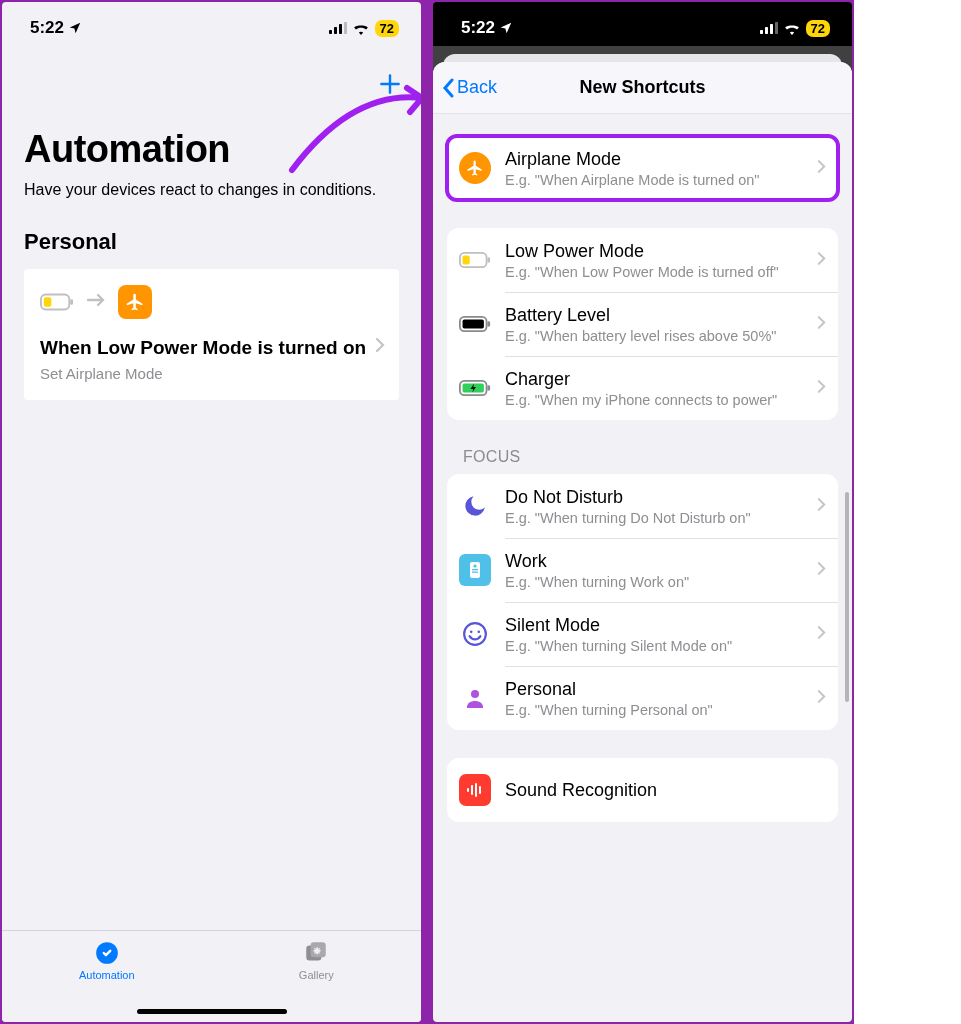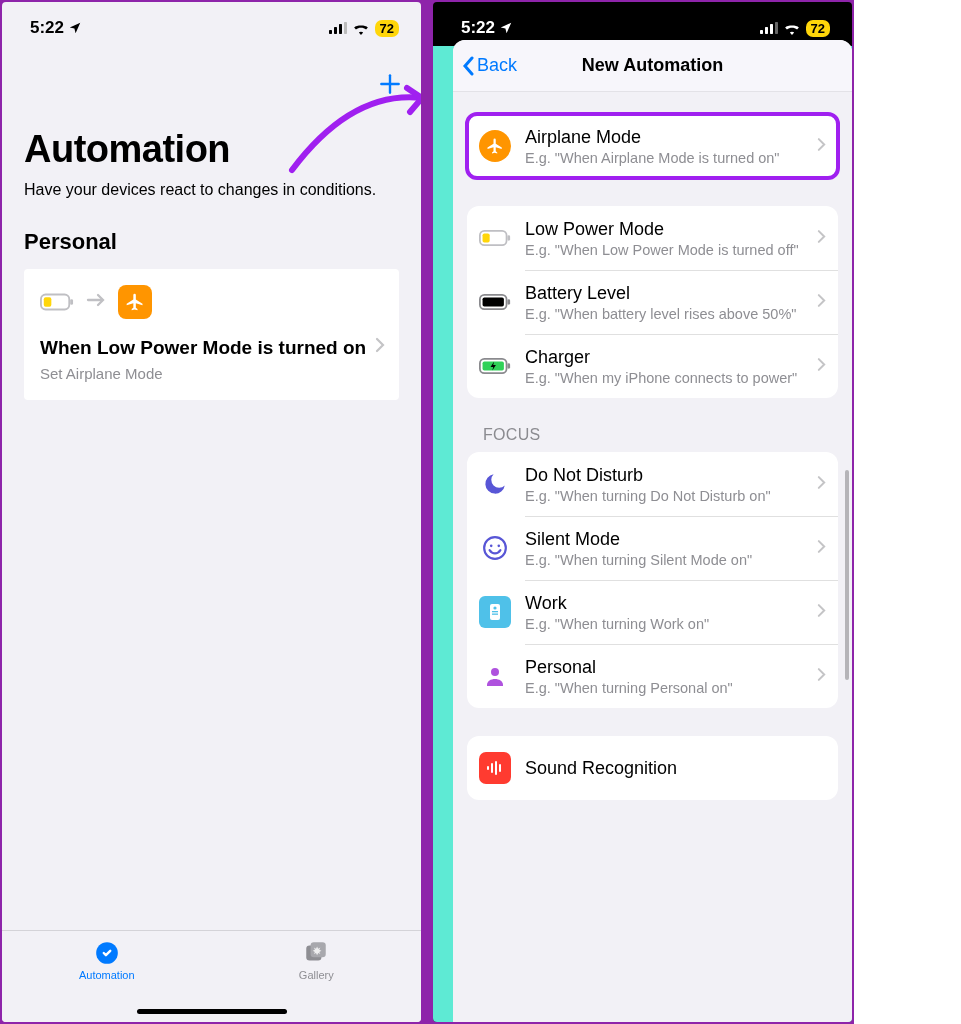--- a/index.html
+++ b/index.html
@@ -147,22 +147,22 @@
     transform: translateX(-50%);
     width: 150px;
     height: 5px;
     background: #000;
     border-radius: 3px;
   }
   
   .right-inner {
     flex: 1;
     display: flex;
-    flex-direction: row;
-    background: #5eead4;
+    flex-direction: column;
+    background: #404040;
     justify-content: center;
   }
   .sheet-stack {
     margin-top: 8px;
     height: 14px;
     background: #e6e6ea;
     border-radius: 12px 12px 0 0;
     margin-left: 10px; margin-right: 10px;
     border-bottom: 0;
     position: relative;
@@ -384,21 +384,21 @@
     <div class="right-inner">
       <div class="sheet-stack"></div>
       <div class="sheet">
         <div class="sheet-nav">
           <div class="sheet-back">
             <svg width="14" height="20" viewBox="0 0 12 20" fill="none" stroke="#007aff" stroke-width="3" stroke-linecap="round">
                 <polyline points="10,2 3,10 10,18"></polyline>
               </svg>
             <span>Back</span>
           </div>
-          <div class="sheet-title">New Automation</div>
+          <div class="sheet-title">New Shortcuts</div>
         </div>
 
         <div class="sheet-body">
 
           <div class="group">
             <div class="row highlight">
               <div class="row-icon circle" style="background:#ff9500">
                 <svg width="18" height="18" viewBox="0 0 24 24" fill="#fff">
                     <path d="M21 16v-2l-8-5V3.5a1.5 1.5 0 0 0-3 0V9l-8 5v2l8-2.5V19l-2 1.5V22l3.5-1 3.5 1v-1.5L13 19v-5.5l8 2.5z"></path>
                   </svg>
@@ -475,54 +475,54 @@
               </div>
               <div class="row-text">
                 <div class="row-title">Do Not Disturb</div>
                 <div class="row-sub">E.g. "When turning Do Not Disturb on"</div>
               </div>
               <span class="row-chev"><svg width="9" height="15" viewBox="0 0 10 16" fill="none" stroke="#c4c4c6" stroke-width="2.2" stroke-linecap="round">
                     <polyline points="2,2 8,8 2,14"></polyline>
                   </svg></span>
             </div>
             <div class="row">
+              <div class="row-icon" style="background:#4fc1e9;border-radius:6px">
+                <svg width="14" height="18" viewBox="0 0 14 18" fill="#fff">
+                    <rect x="2" y="1" width="10" height="16" rx="2"></rect>
+                    <circle cx="7" cy="5" r="1.6" fill="#4fc1e9"></circle>
+                    <rect x="4" y="8" width="6" height="1.3" fill="#4fc1e9"></rect>
+                    <rect x="4" y="10.5" width="6" height="1.3" fill="#4fc1e9"></rect>
+                  </svg>
+              </div>
+              <div class="row-text">
+                <div class="row-title">Work</div>
+                <div class="row-sub">E.g. "When turning Work on"</div>
+              </div>
+              <span class="row-chev"><svg width="9" height="15" viewBox="0 0 10 16" fill="none" stroke="#c4c4c6" stroke-width="2.2" stroke-linecap="round">
+                    <polyline points="2,2 8,8 2,14"></polyline>
+                  </svg></span>
+            </div>
+            <div class="row">
               <div class="row-icon" style="background:transparent">
                 <svg width="26" height="26" viewBox="0 0 24 24" fill="none" stroke="#5856d6" stroke-width="2">
                     <circle cx="12" cy="12" r="10"></circle>
                     <circle cx="8.5" cy="10" r="1.2" fill="#5856d6" stroke="none"></circle>
                     <circle cx="15.5" cy="10" r="1.2" fill="#5856d6" stroke="none"></circle>
                     <path d="M7 14c1.3 2 3 3 5 3s3.7-1 5-3" stroke-linecap="round"></path>
                   </svg>
               </div>
               <div class="row-text">
                 <div class="row-title">Silent Mode</div>
                 <div class="row-sub">E.g. "When turning Silent Mode  on"</div>
               </div>
               <span class="row-chev"><svg width="9" height="15" viewBox="0 0 10 16" fill="none" stroke="#c4c4c6" stroke-width="2.2" stroke-linecap="round">
                     <polyline points="2,2 8,8 2,14"></polyline>
                   </svg></span>
             </div>
             <div class="row">
-              <div class="row-icon" style="background:#4fc1e9;border-radius:6px">
-                <svg width="14" height="18" viewBox="0 0 14 18" fill="#fff">
-                    <rect x="2" y="1" width="10" height="16" rx="2"></rect>
-                    <circle cx="7" cy="5" r="1.6" fill="#4fc1e9"></circle>
-                    <rect x="4" y="8" width="6" height="1.3" fill="#4fc1e9"></rect>
-                    <rect x="4" y="10.5" width="6" height="1.3" fill="#4fc1e9"></rect>
-                  </svg>
-              </div>
-              <div class="row-text">
-                <div class="row-title">Work</div>
-                <div class="row-sub">E.g. "When turning Work on"</div>
-              </div>
-              <span class="row-chev"><svg width="9" height="15" viewBox="0 0 10 16" fill="none" stroke="#c4c4c6" stroke-width="2.2" stroke-linecap="round">
-                    <polyline points="2,2 8,8 2,14"></polyline>
-                  </svg></span>
-            </div>
-            <div class="row">
               <div class="row-icon" style="background:transparent">
                 <svg width="24" height="24" viewBox="0 0 24 24" fill="#af52de">
                     <circle cx="12" cy="8" r="4"></circle>
                     <path d="M4 21c0-4 4-6 8-6s8 2 8 6v1H4v-1z"></path>
                   </svg>
               </div>
               <div class="row-text">
                 <div class="row-title">Personal</div>
                 <div class="row-sub">E.g. "When turning Personal on"</div>
               </div>

